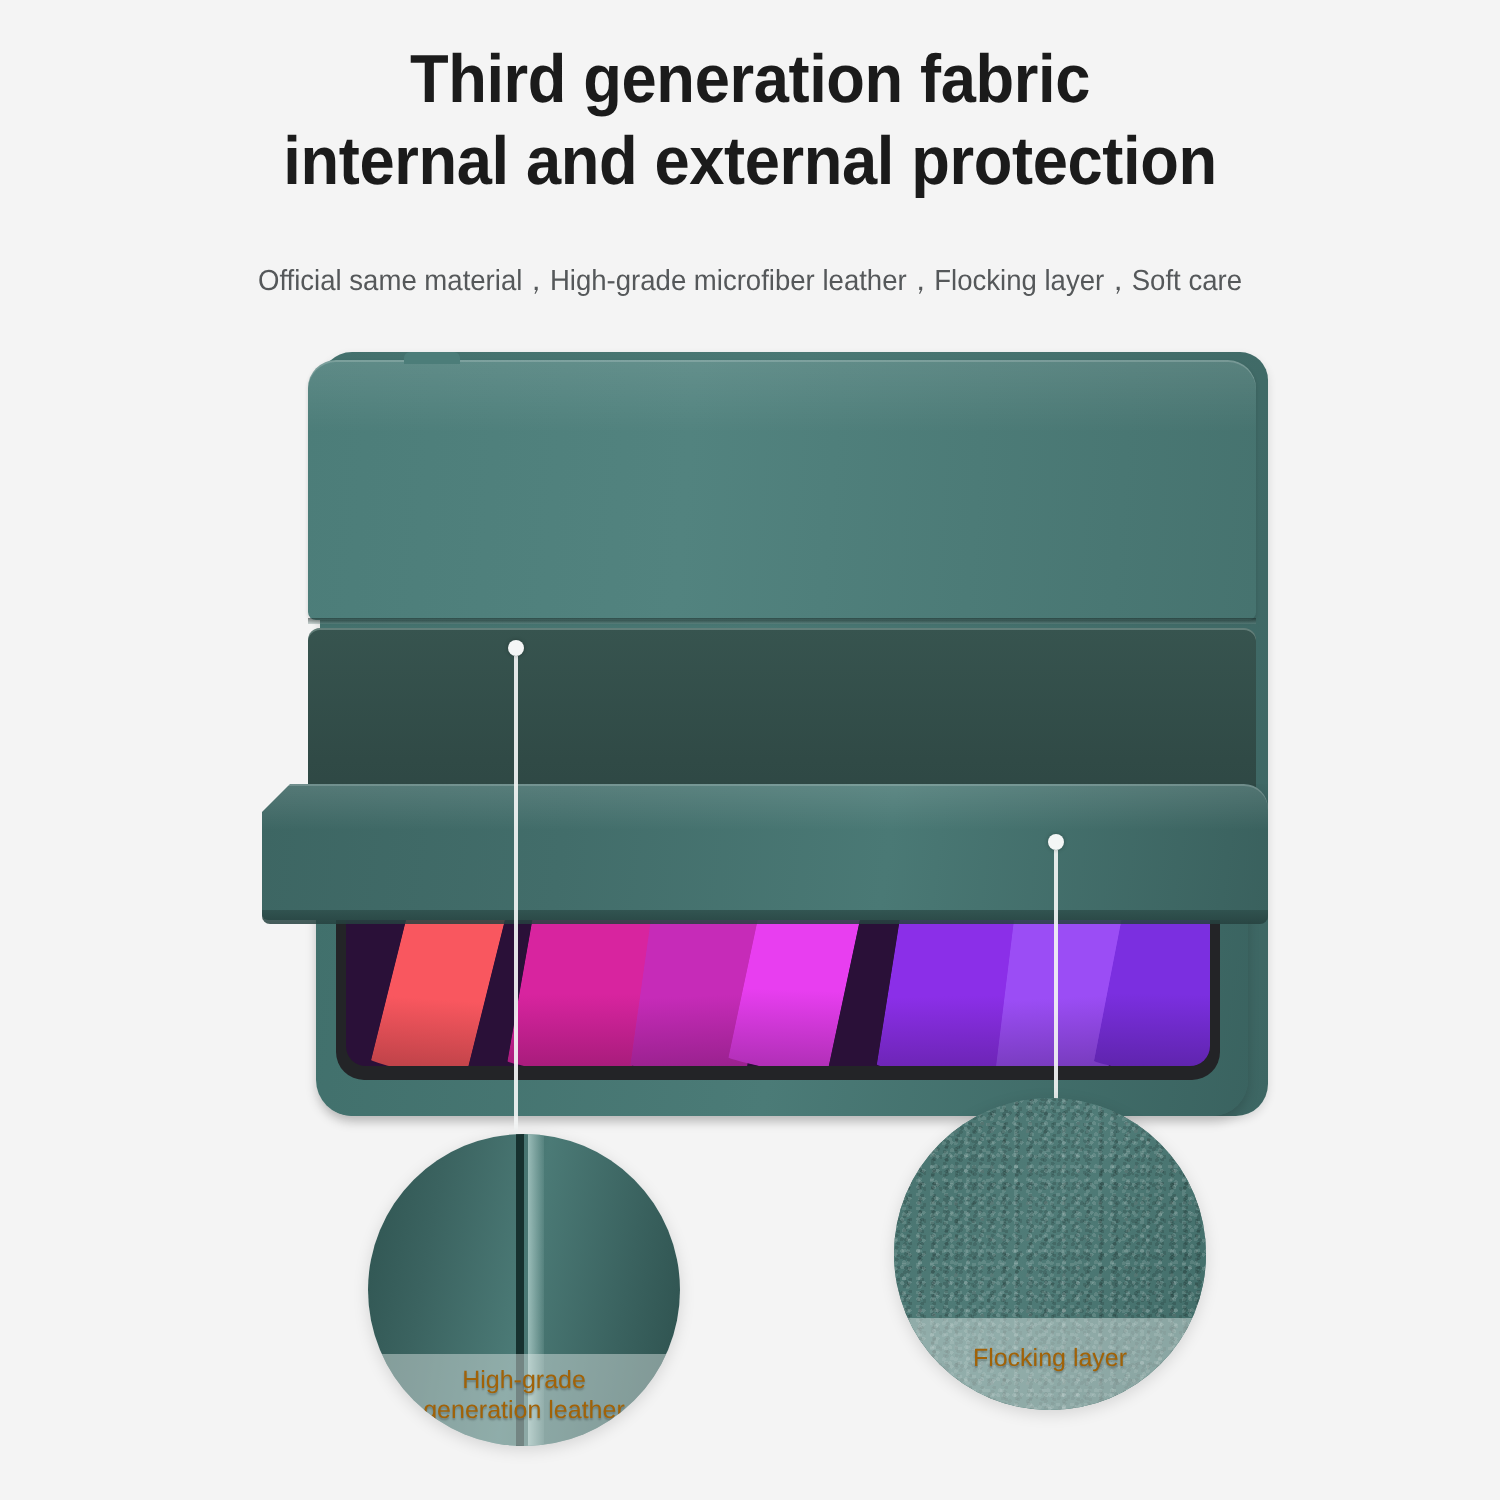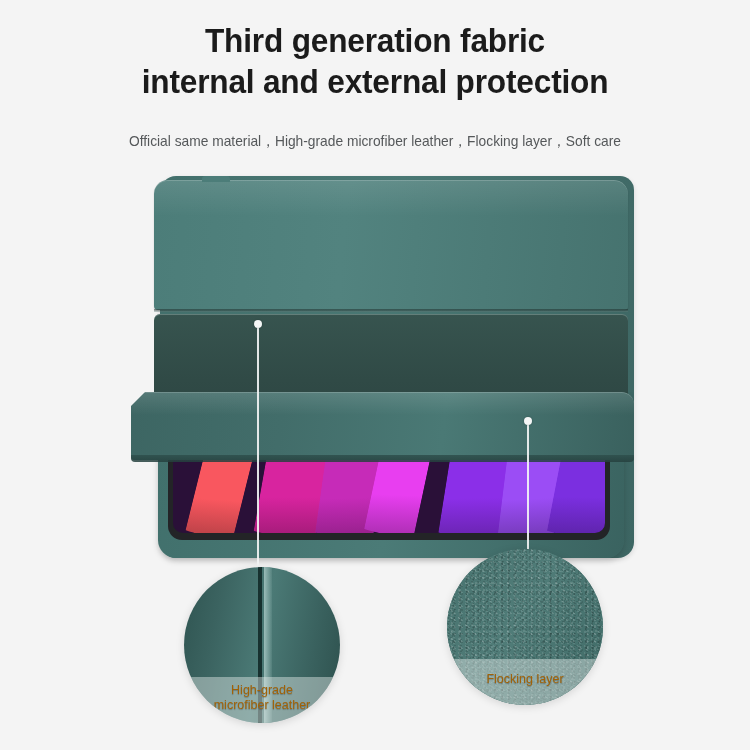--- a/index.html
+++ b/index.html
@@ -265,21 +265,21 @@
     <div class="leader-dot" style="left:254px; top:320px;"></div>
 
     <div class="leader" style="left:527px; top:425px; height:145px;"></div>
     <div class="leader-dot" style="left:524px; top:417px;"></div>
   </div>
 
   <div class="detail-circle" id="circle-left">
     <div class="circle-fill-leather"></div>
     <div class="circle-caption">
       <span class="cap-line">High-grade</span>
-      <span class="cap-line">microfiber leather</span>
+      <span class="cap-line">generation leather</span>
     </div>
   </div>
 
   <div class="detail-circle" id="circle-right">
     <div class="circle-fill-flock"></div>
     <div class="circle-caption">
       <span class="cap-line">Flocking layer</span>
     </div>
   </div>
 

